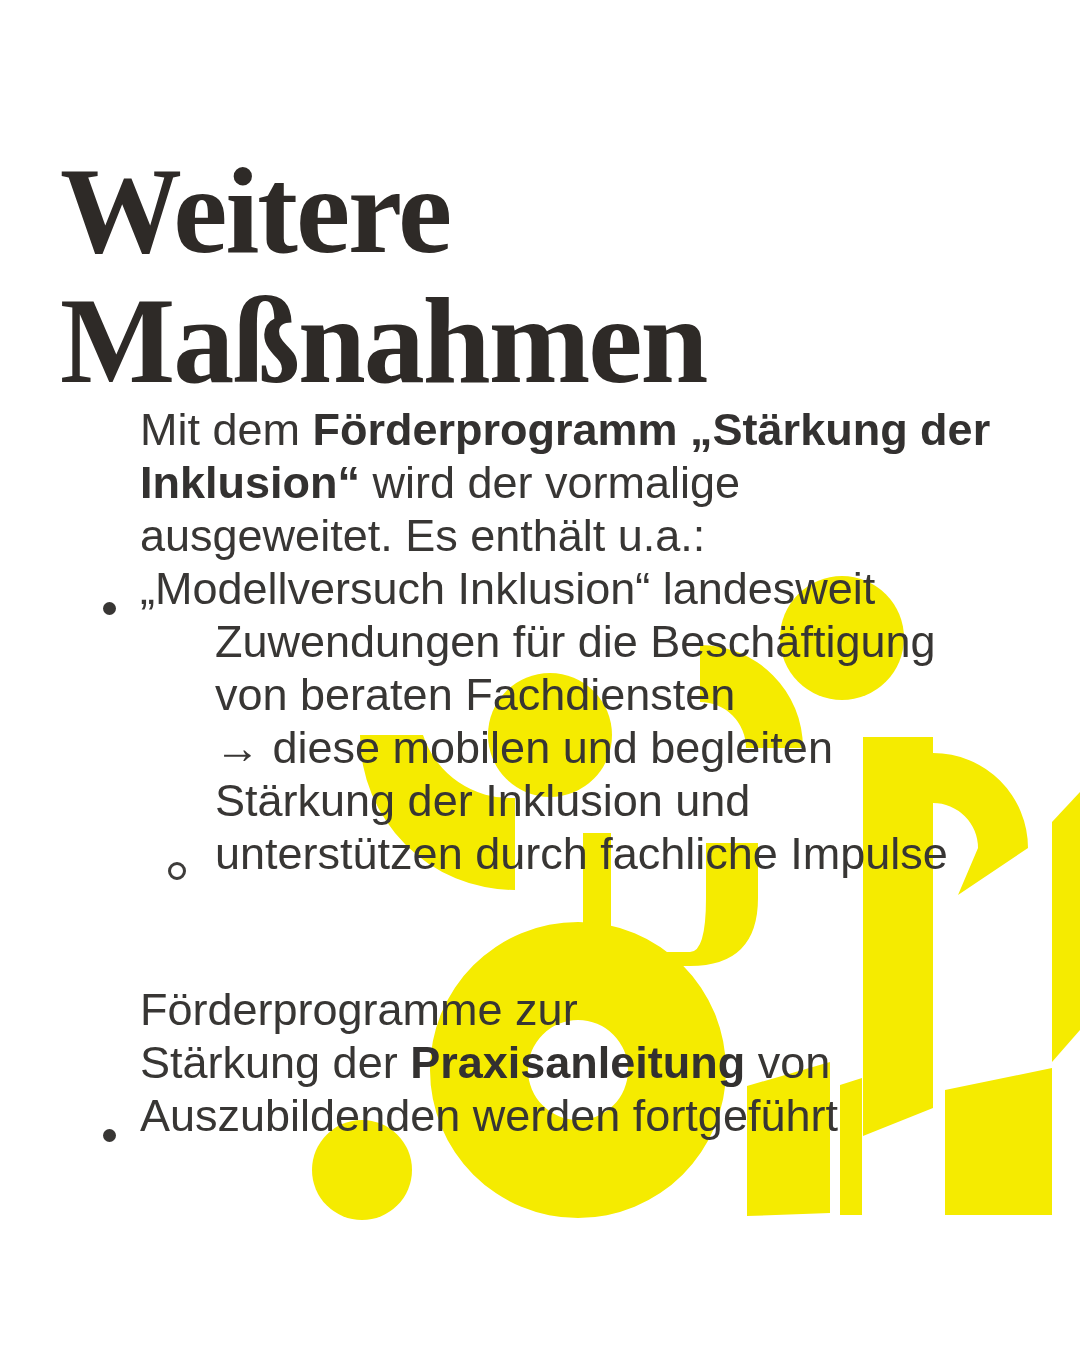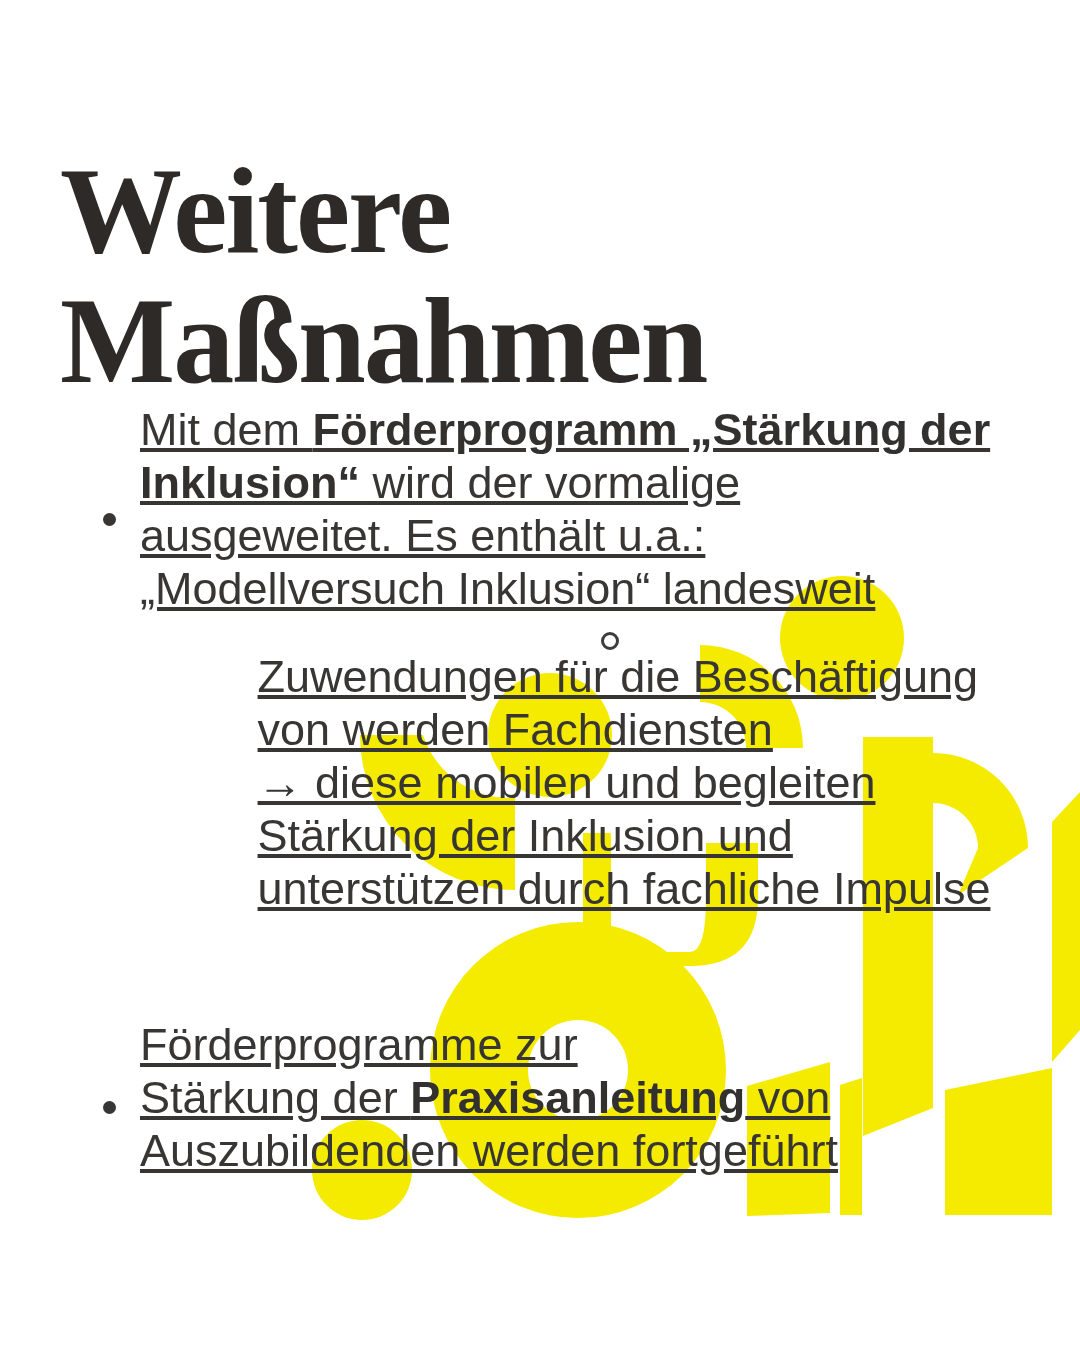--- a/index.html
+++ b/index.html
@@ -9,24 +9,24 @@
   }
   #bg-svg{position:absolute;left:0;top:0;width:1080px;height:1350px;}
   .heading{
     position:absolute;left:60px;top:64px;
     font-family:"Liberation Serif",serif;font-weight:700;
     font-size:122px;line-height:130px;letter-spacing:-2px;
     color:#2e2a27;z-index:2;
   }
   .heading .hline{display:block;white-space:nowrap;}
   .content{position:absolute;left:0;top:403px;width:1080px;z-index:2;}
-  .bullet{display:flex;align-items:center;margin-left:103px;
-    font-size:45px;line-height:53px;color:#383634;text-decoration:underline;}
+  .bullet{display:flex;align-items:flex-end;margin-left:103px;
+    font-size:45px;line-height:53px;color:#383634;}
   .bullet .marker-col{flex:none;width:37px;}
-  .bullet.sub{margin-left:168px;flex-direction:column;}
+  .bullet.sub{margin-left:168px;}
   .bullet.sub .marker-col{width:47px;}
   .bullet.gap{margin-top:103px;}
   .disc{width:13px;height:13px;border-radius:50%;background:#383634;margin-top:20px;}
   .ring{width:12px;height:12px;border-radius:50%;border:3px solid #3e3c3a;
     background:transparent;margin-top:17px;}
   .line{white-space:nowrap;}
   .seg-bold{font-weight:700;color:#333130;}
 </style>
 </head>
 <body>
@@ -65,21 +65,21 @@
           <div class="line"><span class="seg">ausgeweitet. Es enthält u.a.:</span></div>
           <div class="line"><span class="seg">„Modellversuch Inklusion“ landesweit</span></div>
         </div>
       </div>
       <div class="bullet sub">
         <div class="marker-col">
           <div class="ring"></div>
         </div>
         <div>
           <div class="line"><span class="seg">Zuwendungen für die Beschäftigung</span></div>
-          <div class="line"><span class="seg">von werden Fachdiensten</span></div>
+          <div class="line"><span class="seg">von beraten Fachdiensten</span></div>
           <div class="line"><span class="seg">→ diese mobilen und begleiten</span></div>
           <div class="line"><span class="seg">Stärkung der Inklusion und</span></div>
           <div class="line"><span class="seg">unterstützen durch fachliche Impulse</span></div>
         </div>
       </div>
       <div class="bullet gap">
         <div class="marker-col">
           <div class="disc"></div>
         </div>
         <div>

